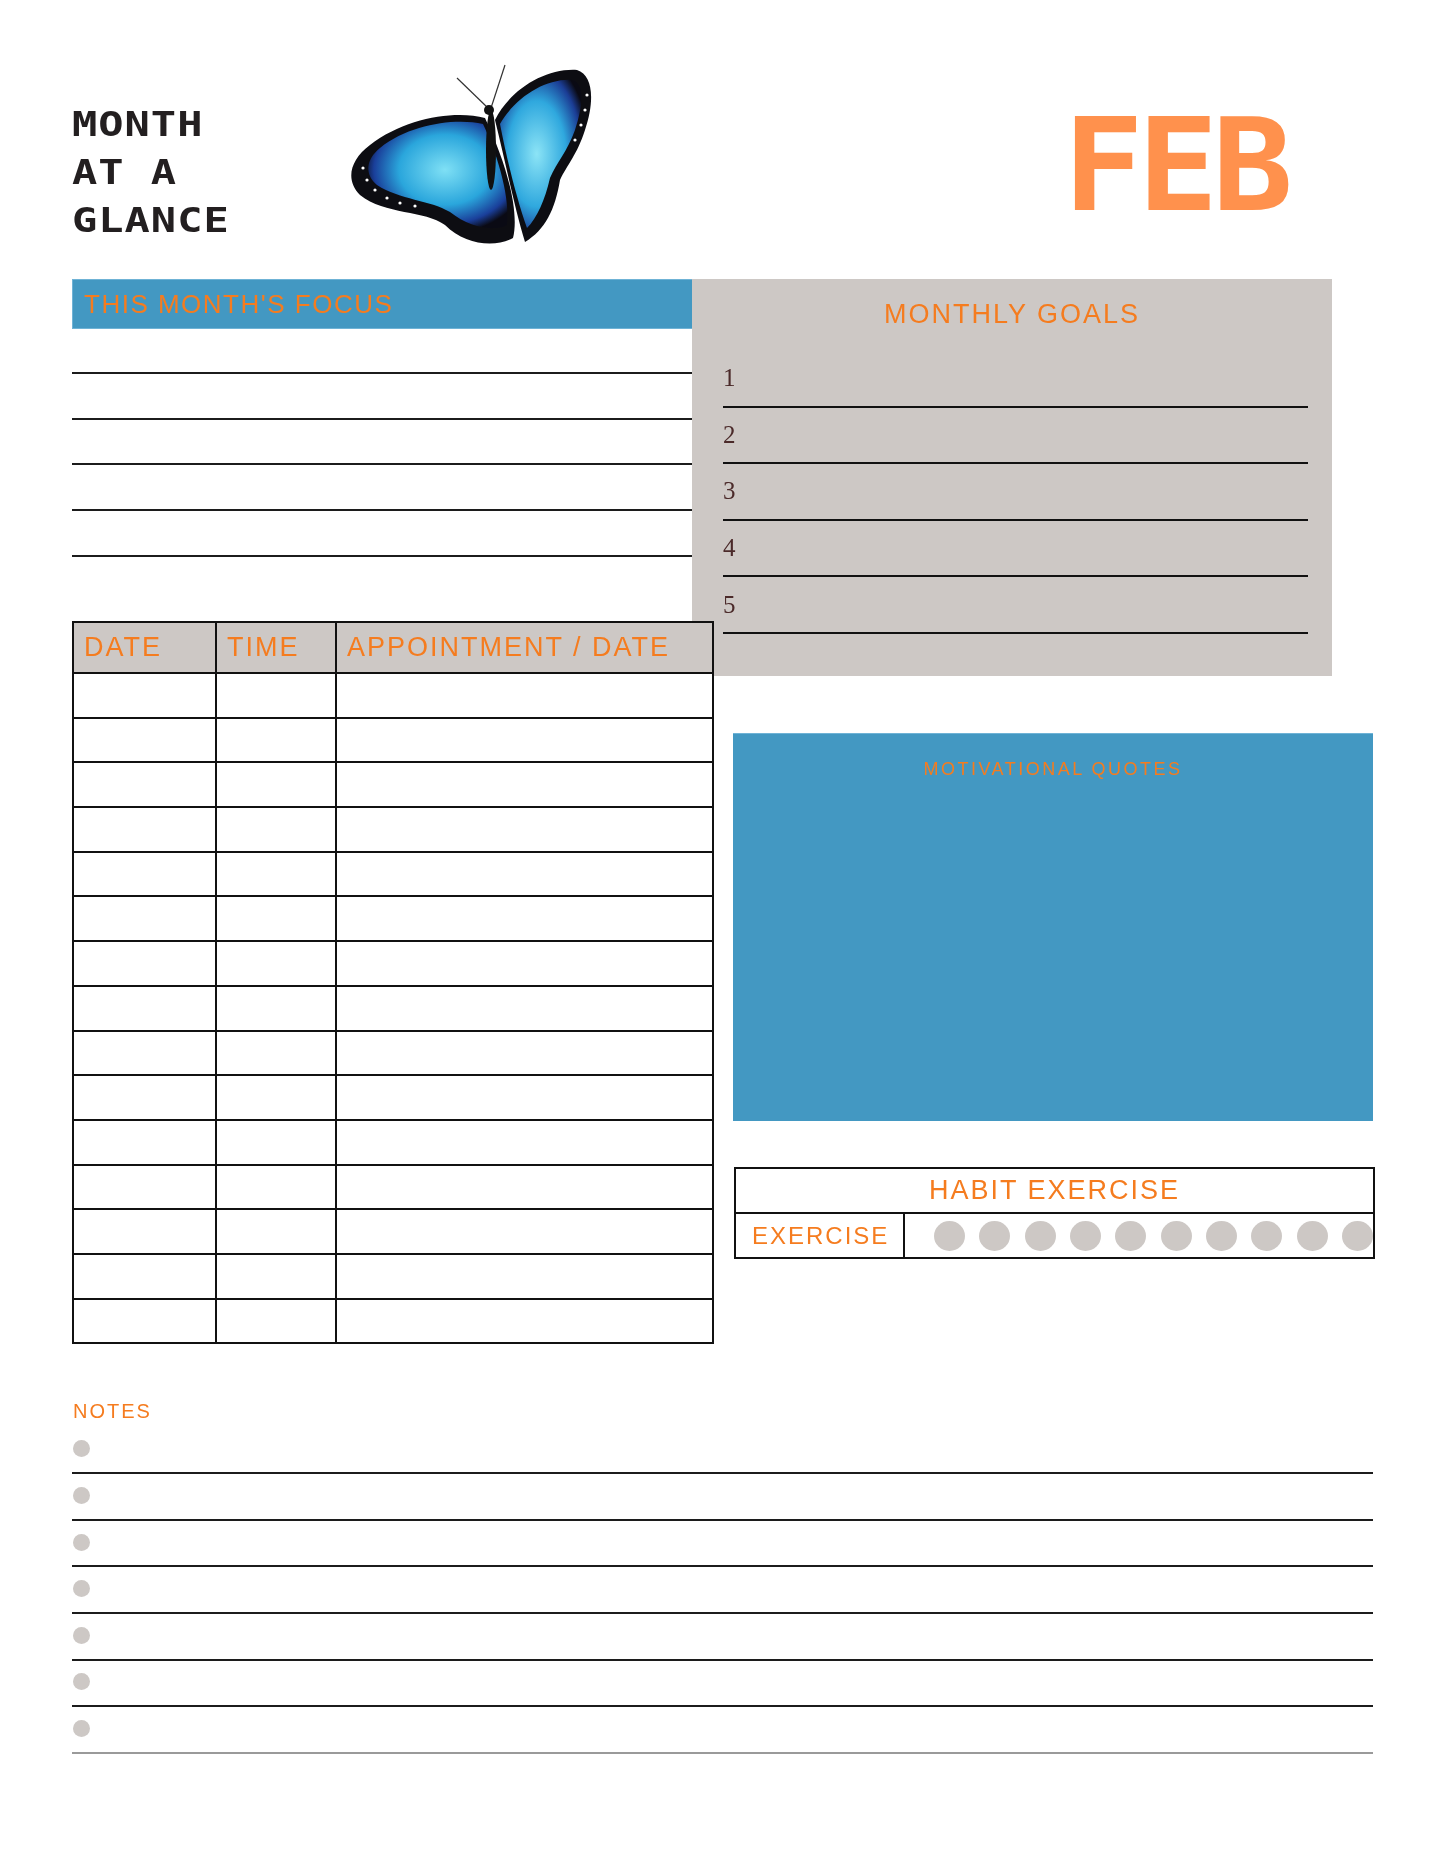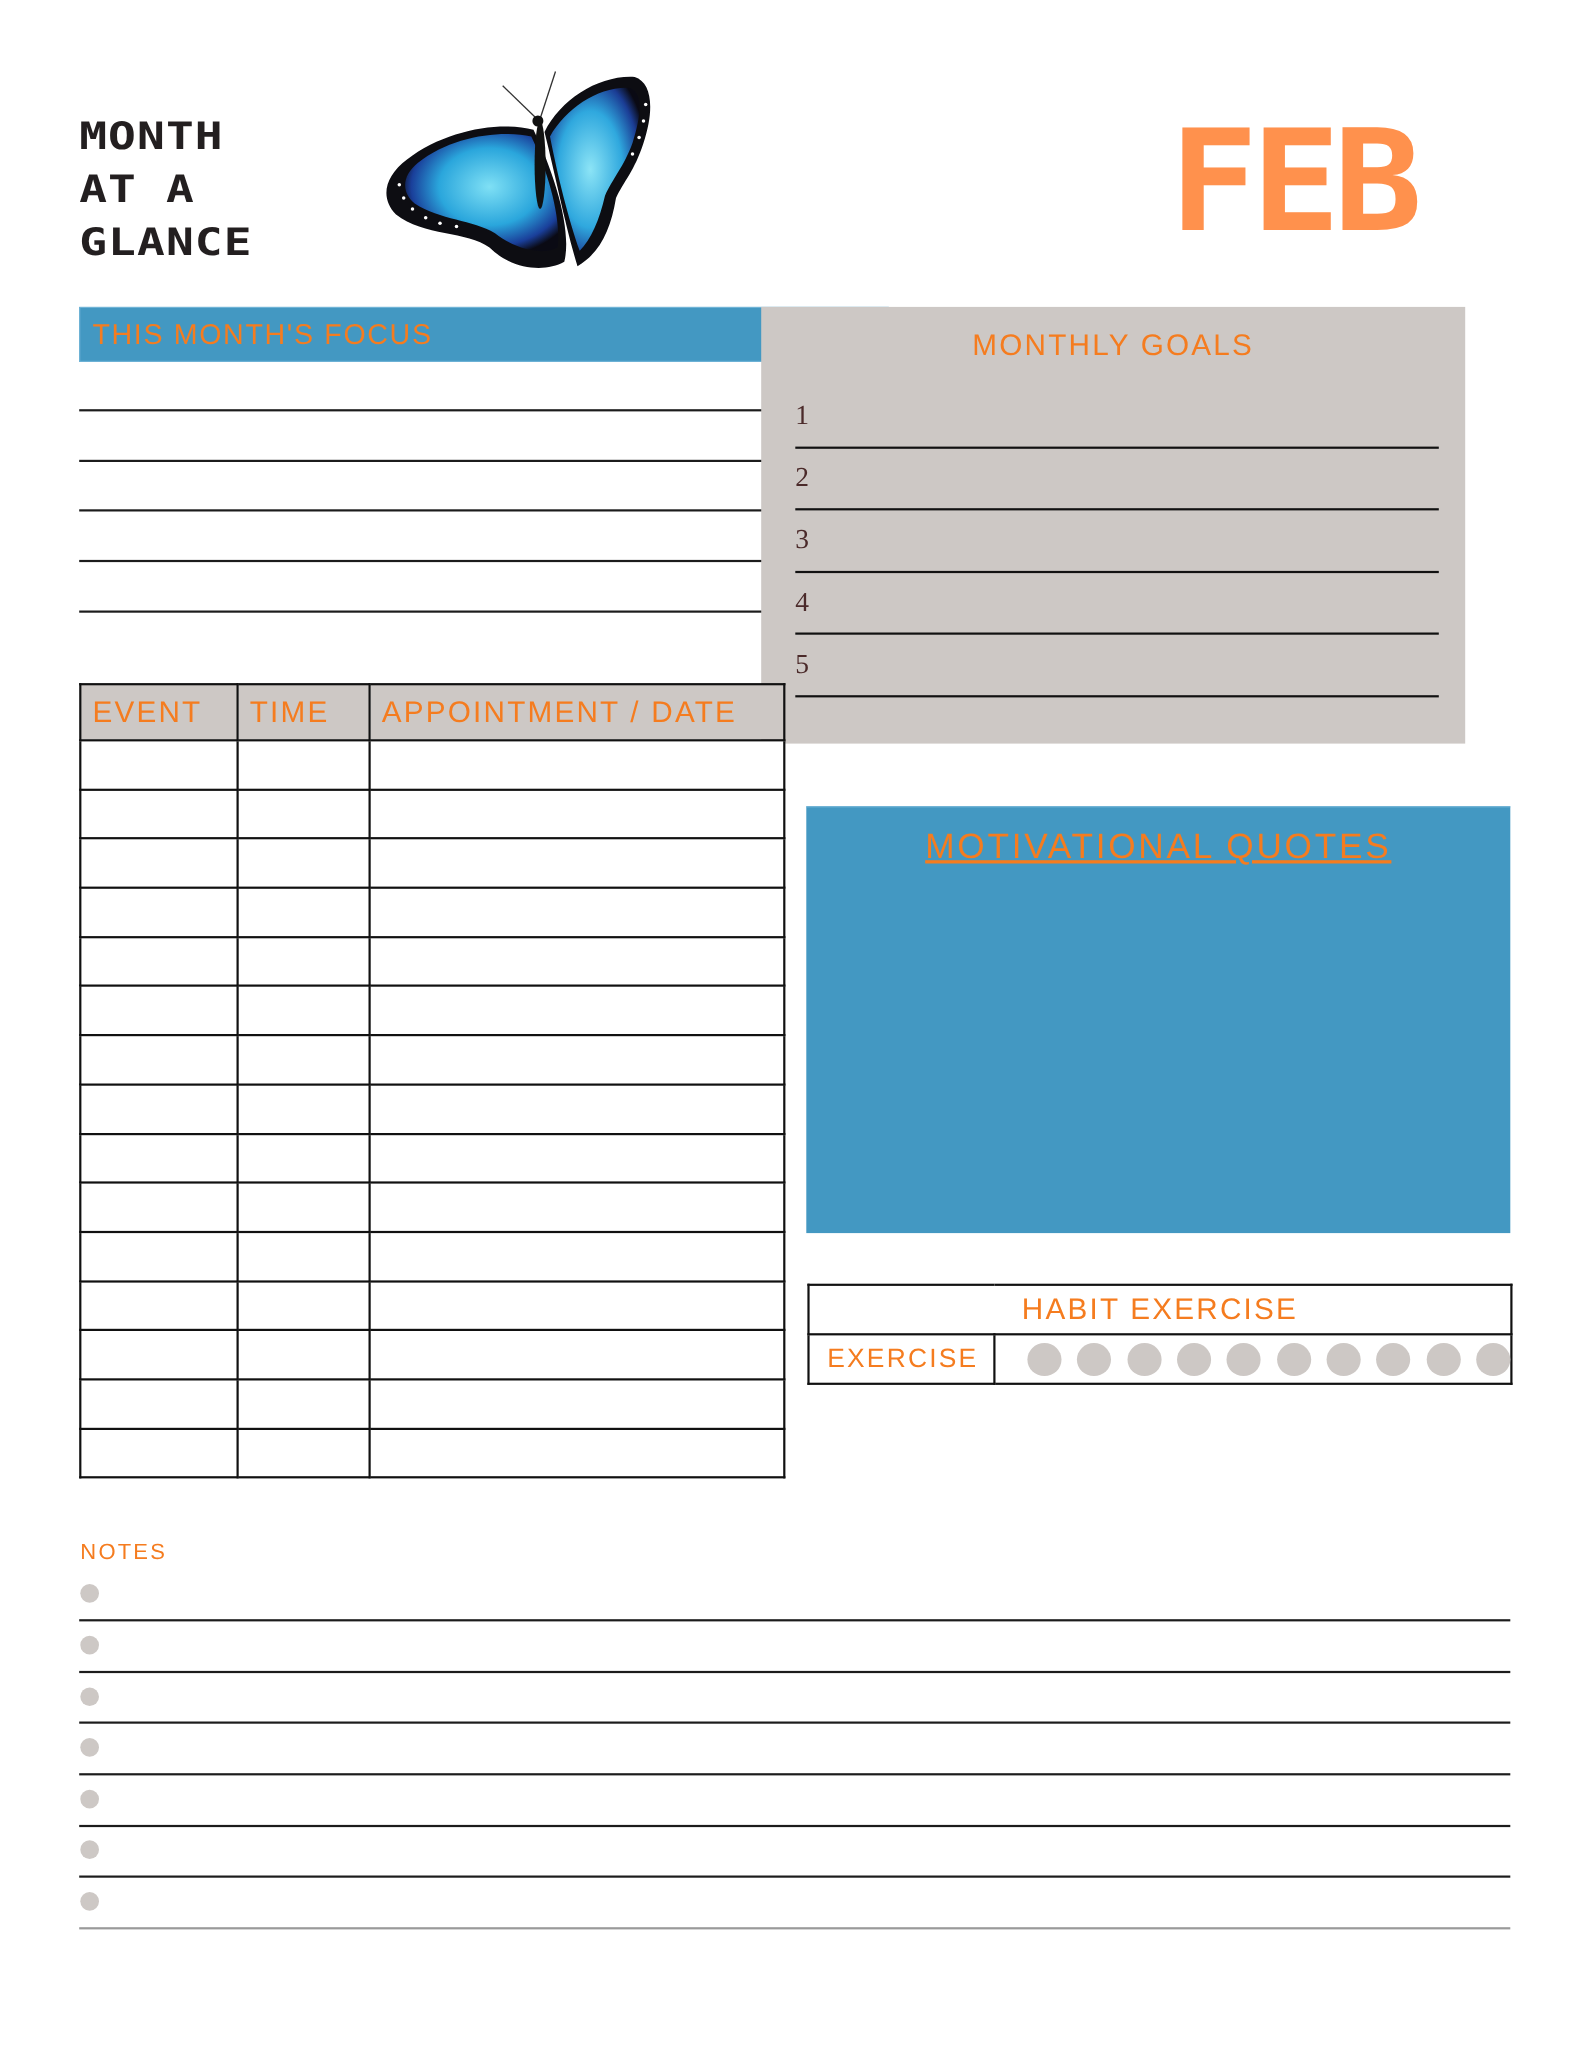--- a/index.html
+++ b/index.html
@@ -63,21 +63,21 @@
   }
   .appt-table td { height: 44.7px; background: #fff; }
 
   
   .quotes-box {
     position: absolute; left: 733px; top: 733px; width: 640px; height: 388px;
     background: #4398c2; border-top: 1px solid #6fb3d6;
   }
   .quotes-title {
     position: absolute; left: 0; top: 20px; width: 100%; text-align: center;
-    font-size: 32px; line-height: 30px; color: #f57c1f; letter-spacing: 2.5px; text-decoration: underline;
+    font-size: 18px; line-height: 30px; color: #f57c1f; letter-spacing: 2.5px;
   }
 
   
   .habit-table {
     position: absolute; left: 734px; top: 1167px; width: 639px;
     border-collapse: collapse; table-layout: fixed;
   }
   .habit-table td, .habit-table th { border: 2px solid #111; }
   .habit-table th {
     height: 45px; font-weight: normal; font-size: 27px; color: #f57c1f;
@@ -182,21 +182,21 @@
 </div>
 
 <table class="appt-table">
   <colgroup>
       <col style="width:143px">
       <col style="width:120px">
       <col style="width:377px">
     </colgroup>
   <thead>
     <tr>
-      <th>EVENT</th>
+      <th>DATE</th>
       <th>TIME</th>
       <th>APPOINTMENT / DATE</th>
     </tr>
   </thead>
   <tbody>
     <tr>
         <td></td>
         <td></td>
         <td></td>
       </tr>

